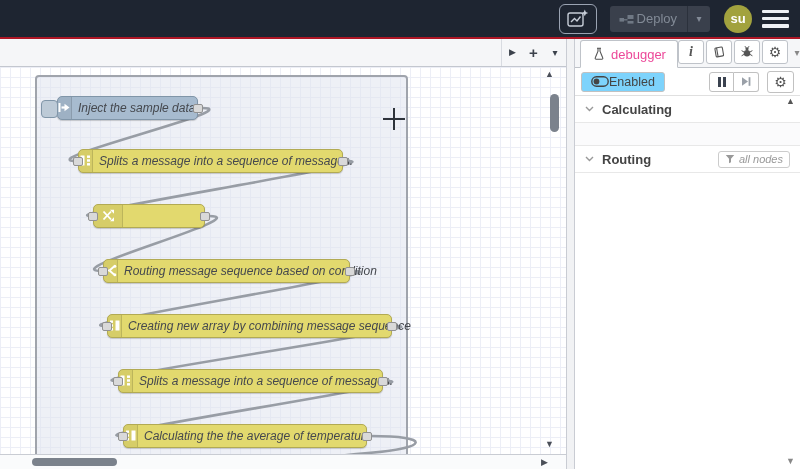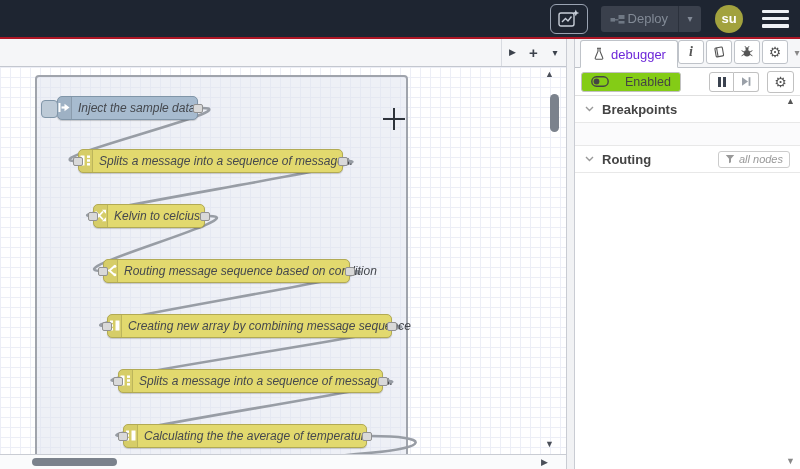--- a/index.html
+++ b/index.html
@@ -6,21 +6,21 @@
   body{width:800px;height:469px;overflow:hidden;font-family:"Liberation Sans",sans-serif;background:#fff;position:relative;}
   .app{width:800px;height:469px;position:relative;}
 
   
   .header{position:absolute;left:0;top:0;width:800px;height:37px;background:#1e2531;display:flex;align-items:center;justify-content:flex-end;}
   .redline{position:absolute;left:0;top:37px;width:800px;height:2px;background:#ad1625;}
   .flowgen-btn{width:36px;height:28px;border:1px solid #9aa3b2;border-radius:6px;background:transparent;display:flex;align-items:center;justify-content:center;margin-right:13px;cursor:pointer;}
   .deploy-btn{height:26px;background:#3a404c;border-radius:3px;display:flex;align-items:center;color:#828a96;font-size:13px;margin-right:14px;cursor:default;}
   .deploy-main{display:flex;align-items:flex-end;gap:3px;padding:0 10px 0 9px;}
   .deploy-caret{width:22px;height:26px;display:flex;align-items:center;justify-content:center;border-left:1px solid #2b313c;font-size:10px;color:#828a96;}
-  .avatar{width:28px;height:28px;border-radius:50%;background:#a2a23e;color:#fff;font-size:13px;font-weight:bold;display:flex;align-items:center;justify-content:center;margin-right:19px;cursor:pointer;}
+  .avatar{width:28px;height:28px;border-radius:50%;background:#a2a23e;color:#fff;font-size:13px;font-weight:bold;display:flex;align-items:center;justify-content:center;margin-right:10px;cursor:pointer;}
   .hamburger{width:27px;height:18px;display:flex;flex-direction:column;justify-content:space-between;margin-right:11px;cursor:pointer;}
   .hamburger span{display:block;height:3.5px;background:#eef1f5;border-radius:1px;}
 
   
   .main{position:absolute;left:0;top:39px;width:800px;height:430px;display:flex;}
   .workspace{width:566px;height:430px;display:flex;flex-direction:column;position:relative;}
   .tabstrip{height:27px;background:#f5f6f8;border-bottom:1px solid #c3c7cf;display:flex;justify-content:flex-end;}
   .tab-controls{display:flex;align-items:center;gap:0;border-left:1px solid #d8dbe1;height:100%;}
   .tc-btn{width:21px;text-align:center;color:#3c424c;cursor:pointer;}
   .tc-play{font-size:9px;}
@@ -52,29 +52,29 @@
 
   .hscroll{height:14px;background:#fafbfc;border-top:1px solid #c9ccd3;position:relative;}
   .hscroll-thumb{position:absolute;left:32px;top:3px;width:85px;height:8px;border-radius:4px;background:#7b828c;cursor:grab;}
   .hscroll-right{position:absolute;right:18px;top:2px;font-size:9px;color:#4a4f58;cursor:pointer;}
 
   .splitter{width:9px;background:#f1f2f4;border-left:1px solid #c9ccd3;border-right:1px solid #c9ccd3;box-sizing:border-box;cursor:col-resize;}
 
   
   .sidebar{width:225px;background:#fff;position:relative;display:flex;flex-direction:column;}
   .side-tabbar{height:28px;background:#f5f6f8;border-bottom:1px solid #bfc3c9;display:flex;align-items:flex-end;}
-  .side-tab{height:26px;background:#fff;border:1px solid #bfc3c9;border-bottom:1px solid #fff;border-radius:3px 3px 0 0;display:flex;align-items:center;gap:6px;padding:0 11px;margin-left:5px;margin-bottom:-1px;font-size:13px;color:#6d28d9;cursor:pointer;}
+  .side-tab{height:26px;background:#fff;border:1px solid #bfc3c9;border-bottom:1px solid #fff;border-radius:3px 3px 0 0;display:flex;align-items:center;gap:6px;padding:0 11px;margin-left:5px;margin-bottom:-1px;font-size:13px;color:#ec4899;cursor:pointer;}
   .side-tab-buttons{margin-left:auto;display:flex;align-items:center;gap:2px;margin-right:3px;margin-bottom:3px;}
   .mini-btn{width:24px;height:22px;background:#fff;border:1px solid #bfc3c9;border-radius:3px;display:flex;align-items:center;justify-content:center;color:#555;cursor:pointer;font-size:13px;}
   .mini-caret{color:#888;font-size:10px;width:14px;text-align:center;cursor:pointer;}
   .info-i{font-family:"Liberation Serif",serif;font-weight:bold;font-style:italic;font-size:14px;}
   .gear-glyph{font-size:14px;color:#555;}
 
   .side-toolbar{height:27px;border-bottom:1px solid #e0e0e0;display:flex;align-items:center;padding:0 6px;}
-  .enabled-btn{display:flex;align-items:center;gap:16px;border:1px solid #c1c1c1;border-radius:3px;background:#84cc16;color:#444;font-size:12.5px;padding:2px 9px;cursor:pointer;}
+  .enabled-btn{display:flex;align-items:center;gap:0;border:1px solid #c1c1c1;border-radius:3px;background:#7dd3fc;color:#444;font-size:12.5px;padding:2px 9px;cursor:pointer;}
   .btn-group{margin-left:auto;display:flex;}
   .bg-btn{width:25px;height:20px;background:#fff;border:1px solid #c1c1c1;display:flex;align-items:center;justify-content:center;cursor:pointer;box-sizing:border-box;}
   .bg-btn:first-child{border-radius:3px 0 0 3px;}
   .bg-btn:last-child{border-radius:0 3px 3px 0;border-left:none;}
   .pause-bars{display:flex;gap:2px;}
   .pause-bars span{display:block;width:3px;height:10px;background:#3b4350;}
   .side-gear-btn{width:25px;height:20px;margin-left:8px;background:#fff;border:1px solid #c1c1c1;border-radius:3px;display:flex;align-items:center;justify-content:center;cursor:pointer;}
 
   .section-h{height:26px;display:flex;align-items:center;gap:8px;padding:0 10px;border-bottom:1px solid #e8e8e8;font-weight:bold;font-size:13px;color:#444;cursor:pointer;}
   .section-strip{height:22px;background:#fbfbfc;border-bottom:1px solid #e8e8e8;}
@@ -172,21 +172,20 @@
 
         <div class="node yellow" style="left:93px;top:137px;width:112px;">
           <div class="icon-region">
             <svg width="13" height="13" viewBox="0 0 13 13">
               <path d="M1.5 2.5 L9 10.5" stroke="#fff" stroke-width="1.8"></path>
               <path d="M1.5 10.5 L9 2.5" stroke="#fff" stroke-width="1.8"></path>
               <path d="M8 0.8h4v4z" fill="#fff"></path>
               <path d="M8 12.2h4v-4z" fill="#fff"></path>
             </svg>
           </div>
-          <div class="label">Kelvin to celcius</div>
           <div class="port in"></div>
           <div class="port out"></div>
         </div>
 
         <div class="node yellow" style="left:103px;top:192px;width:247px;">
           <div class="icon-region">
             <svg width="13" height="13" viewBox="0 0 13 13">
               <path d="M1 6.5h4.5" stroke="#fff" stroke-width="1.8"></path>
               <path d="M5.5 6.5 L10 2.5 M5.5 6.5 L10 10.5" stroke="#fff" stroke-width="1.8"></path>
               <circle cx="10.8" cy="2.3" r="1.5" fill="#fff"></circle>
@@ -317,21 +316,21 @@
         </div>
         <div class="side-gear-btn">
           <span class="gear-glyph">⚙</span>
         </div>
       </div>
 
       <div class="section-h">
         <svg width="9" height="6" viewBox="0 0 9 6">
           <path d="M1 1 L4.5 4.5 L8 1" fill="none" stroke="#999" stroke-width="1.4"></path>
         </svg>
-        <span>Breakpoints</span>
+        <span>Calculating</span>
       </div>
       <div class="section-strip"></div>
 
       <div class="section-h">
         <svg width="9" height="6" viewBox="0 0 9 6">
           <path d="M1 1 L4.5 4.5 L8 1" fill="none" stroke="#999" stroke-width="1.4"></path>
         </svg>
         <span>Routing</span>
         <div class="allnodes-btn">
           <svg width="10" height="10" viewBox="0 0 10 10">

